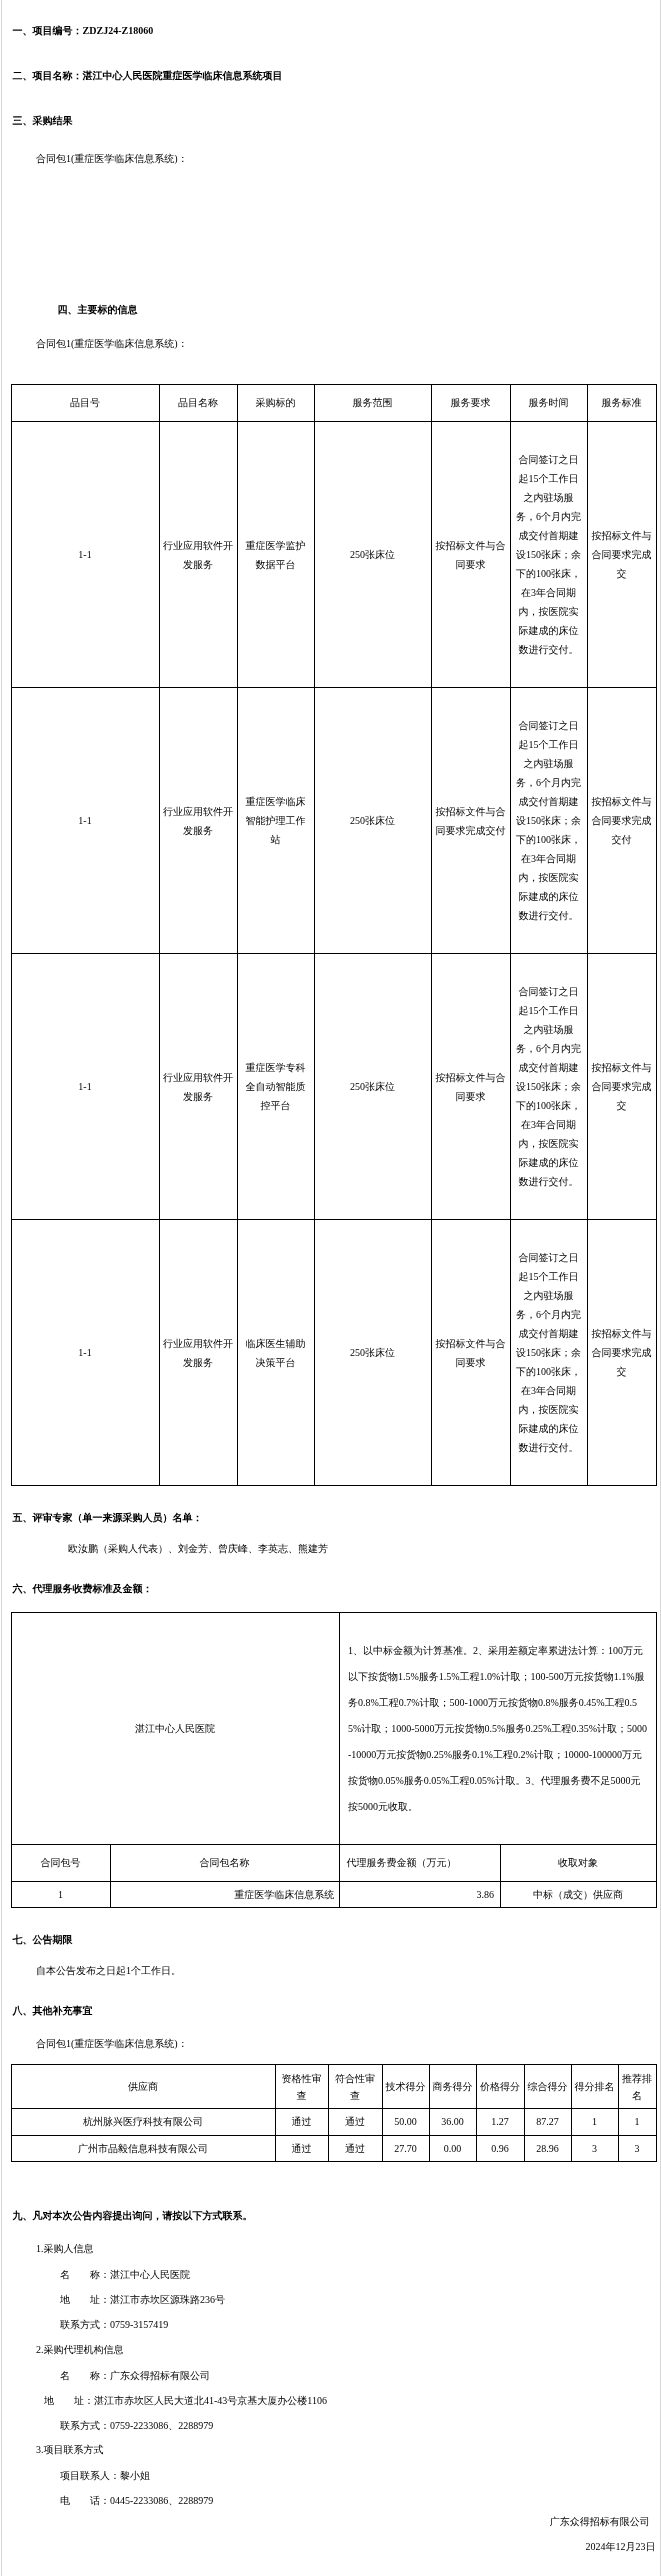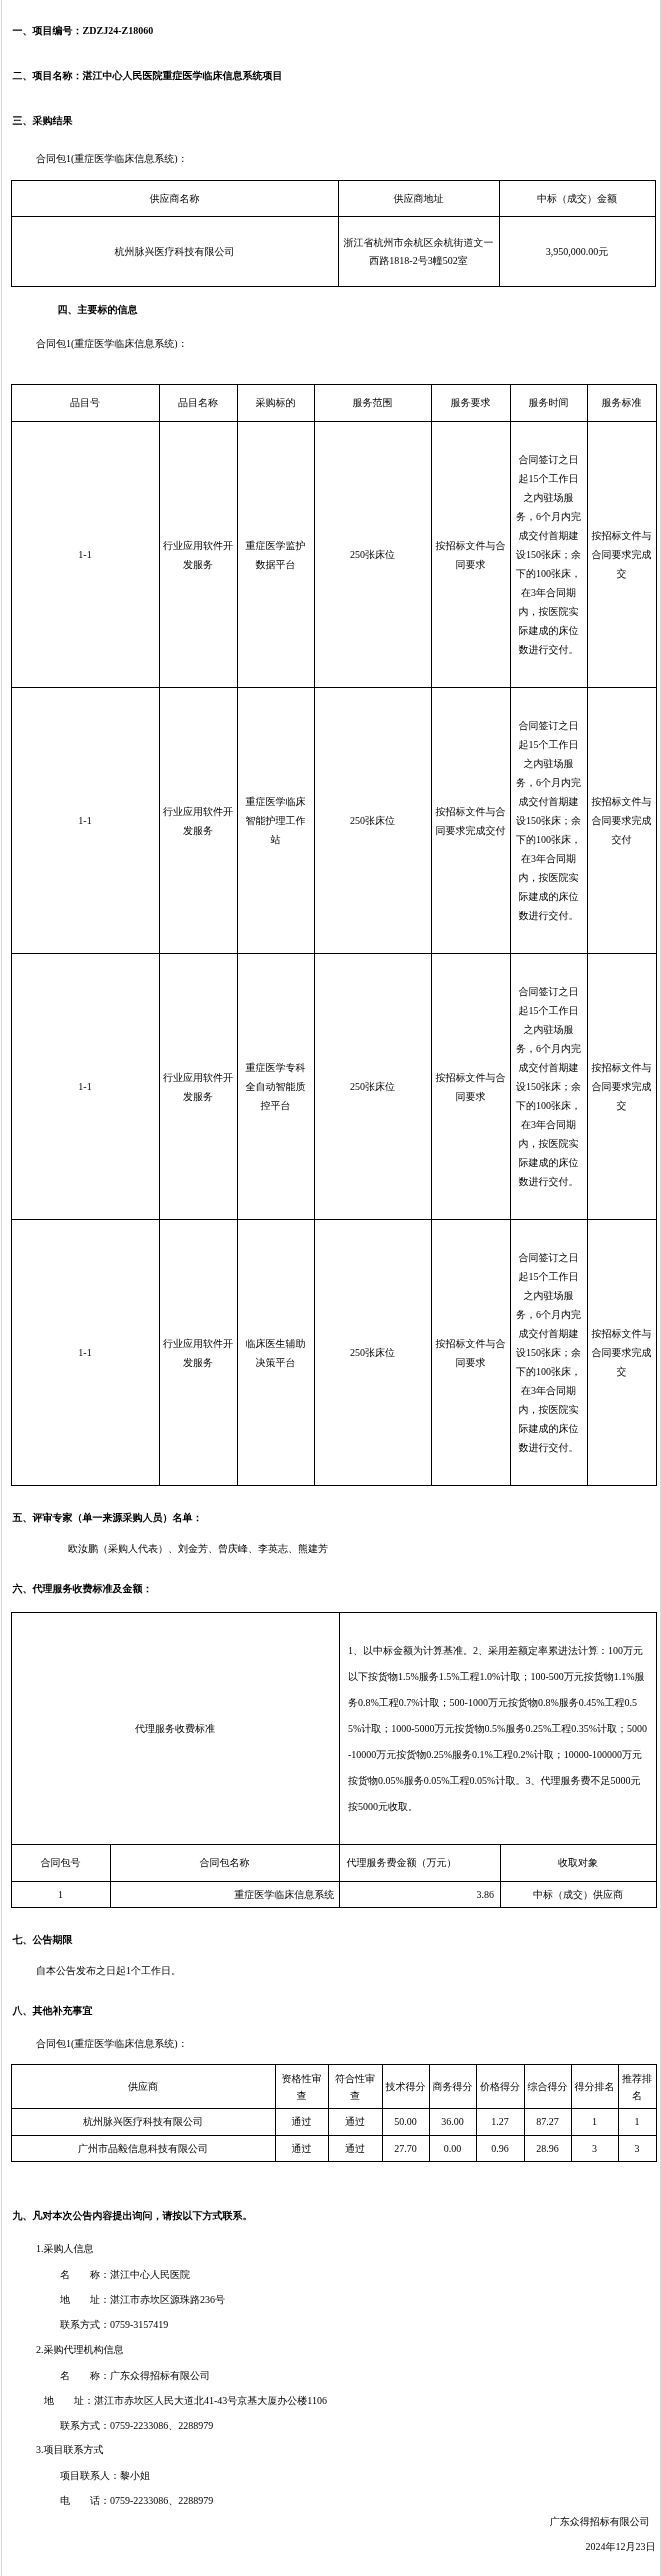--- a/index.html
+++ b/index.html
@@ -52,41 +52,20 @@
 
 <div id="page">
   <div class="edge" style="left:0.7px;"></div>
   <div class="edge" style="right:0.7px;"></div>
 
   <div class="line h" style="top:23px;left:12.6px;">一、项目编号：ZDZJ24-Z18060</div>
   <div class="line h" style="top:68px;left:12.6px;">二、项目名称：湛江中心人民医院重症医学临床信息系统项目</div>
   <div class="line h" style="top:113px;left:12.6px;">三、采购结果</div>
   <div class="line" style="top:151px;left:36px;">合同包1(重症医学临床信息系统)：</div>
 
-  <table id="resultTable" class="tbl" style="left:10.5px;top:180px;width:644px;">
-    <colgroup>
-        <col style="width:327px">
-        <col style="width:161px">
-        <col style="width:156px">
-      </colgroup>
-    <thead>
-      <tr>
-          <th>供应商名称</th>
-          <th>供应商地址</th>
-          <th>中标（成交）金额</th>
-        </tr>
-    </thead>
-    <tbody>
-        <tr>
-          <td>杭州脉兴医疗科技有限公司</td>
-          <td>浙江省杭州市余杭区余杭街道文一西路1818-2号3幢502室</td>
-          <td>3,950,000.00元</td>
-        </tr>
-      </tbody>
-  </table>
 
   <div class="line h" style="top:302px;left:12.6px;padding-left:45px;">四、主要标的信息</div>
   <div class="line" style="top:336px;left:36px;">合同包1(重症医学临床信息系统)：</div>
   <div class="line" style="top:361px;left:36px;margin-top:33px;">服务类（杭州脉兴医疗科技有限公司）</div>
 
   <table id="itemsTable" class="tbl" style="left:10.5px;top:384px;width:644px;">
     <colgroup>
       <col style="width:148px">
         <col style="width:78px">
         <col style="width:77px">
@@ -152,21 +131,21 @@
 
   <table id="feeTable" class="tbl" style="left:10.5px;top:1612px;width:644px;">
     <colgroup>
         <col style="width:99px">
         <col style="width:229px">
         <col style="width:161px">
         <col style="width:156px">
       </colgroup>
     <tbody>
       <tr class="feeA">
-        <td colspan="2" class="feeA-label">代理服务收费标准</td>
+        <td colspan="2" class="feeA-label">湛江中心人民医院</td>
         <td colspan="2" class="feeA-text">1、以中标金额为计算基准。2、采用差额定率累进法计算：100万元以下按货物1.5%服务1.5%工程1.0%计取；100-500万元按货物1.1%服务0.8%工程0.7%计取；500-1000万元按货物0.8%服务0.45%工程0.55%计取；1000-5000万元按货物0.5%服务0.25%工程0.35%计取；5000-10000万元按货物0.25%服务0.1%工程0.2%计取；10000-100000万元按货物0.05%服务0.05%工程0.05%计取。3、代理服务费不足5000元按5000元收取。</td>
       </tr>
     </tbody>
     <tbody class="fee-head">
       <tr>
           <th>合同包号</th>
           <th>合同包名称</th>
           <th>代理服务费金额（万元）</th>
           <th>收取对象</th>
         </tr>
@@ -242,18 +221,18 @@
   <div class="line" style="top:2241px;left:36px;">1.采购人信息</div>
   <div class="line" style="top:2267px;left:60px;">名　　称：湛江中心人民医院</div>
   <div class="line" style="top:2292px;left:60px;">地　　址：湛江市赤坎区源珠路236号</div>
   <div class="line" style="top:2317px;left:60px;">联系方式：0759-3157419</div>
   <div class="line" style="top:2342px;left:36px;">2.采购代理机构信息</div>
   <div class="line" style="top:2368px;left:60px;text-align:right;">名　　称：广东众得招标有限公司</div>
   <div class="line" style="top:2393px;left:44px;">地　　址：湛江市赤坎区人民大道北41-43号京基大厦办公楼1106</div>
   <div class="line" style="top:2418px;left:60px;">联系方式：0759-2233086、2288979</div>
   <div class="line" style="top:2442px;left:36px;">3.项目联系方式</div>
   <div class="line" style="top:2468px;left:60px;">项目联系人：黎小姐</div>
-  <div class="line" style="top:2493px;left:60px;">电　　话：0759-2233086、2288979</div>
+  <div class="line" style="top:2493px;left:60px;">电　　话：0445-2233086、2288979</div>
 
   <div class="right" style="top:2515px;right:11.2px;">广东众得招标有限公司</div>
   <div class="right" style="top:2540px;right:5.6px;">2024年12月23日</div>
 </div>
 
 
 </body></html>

